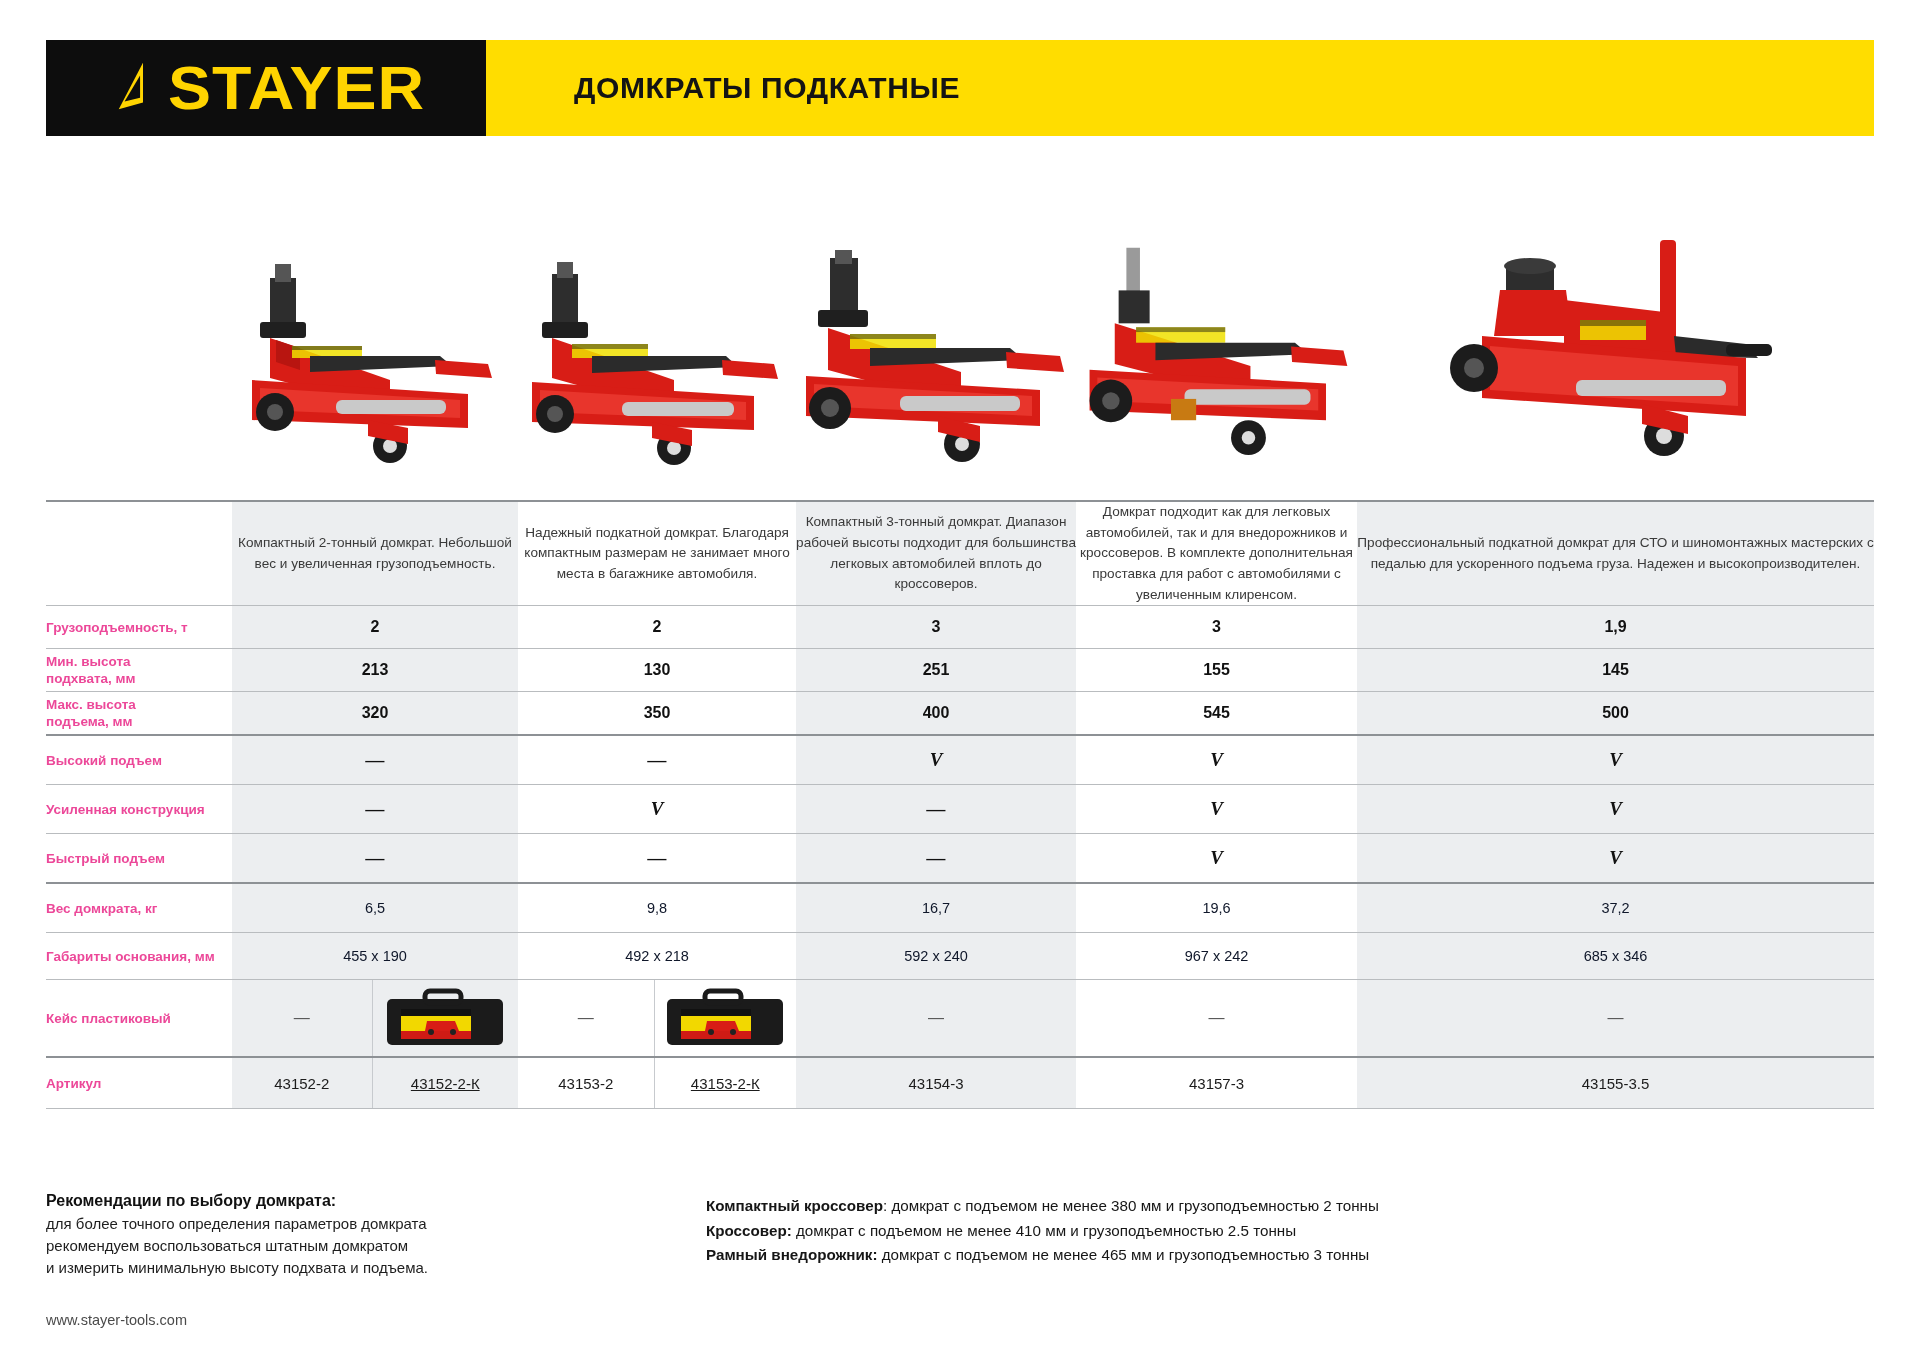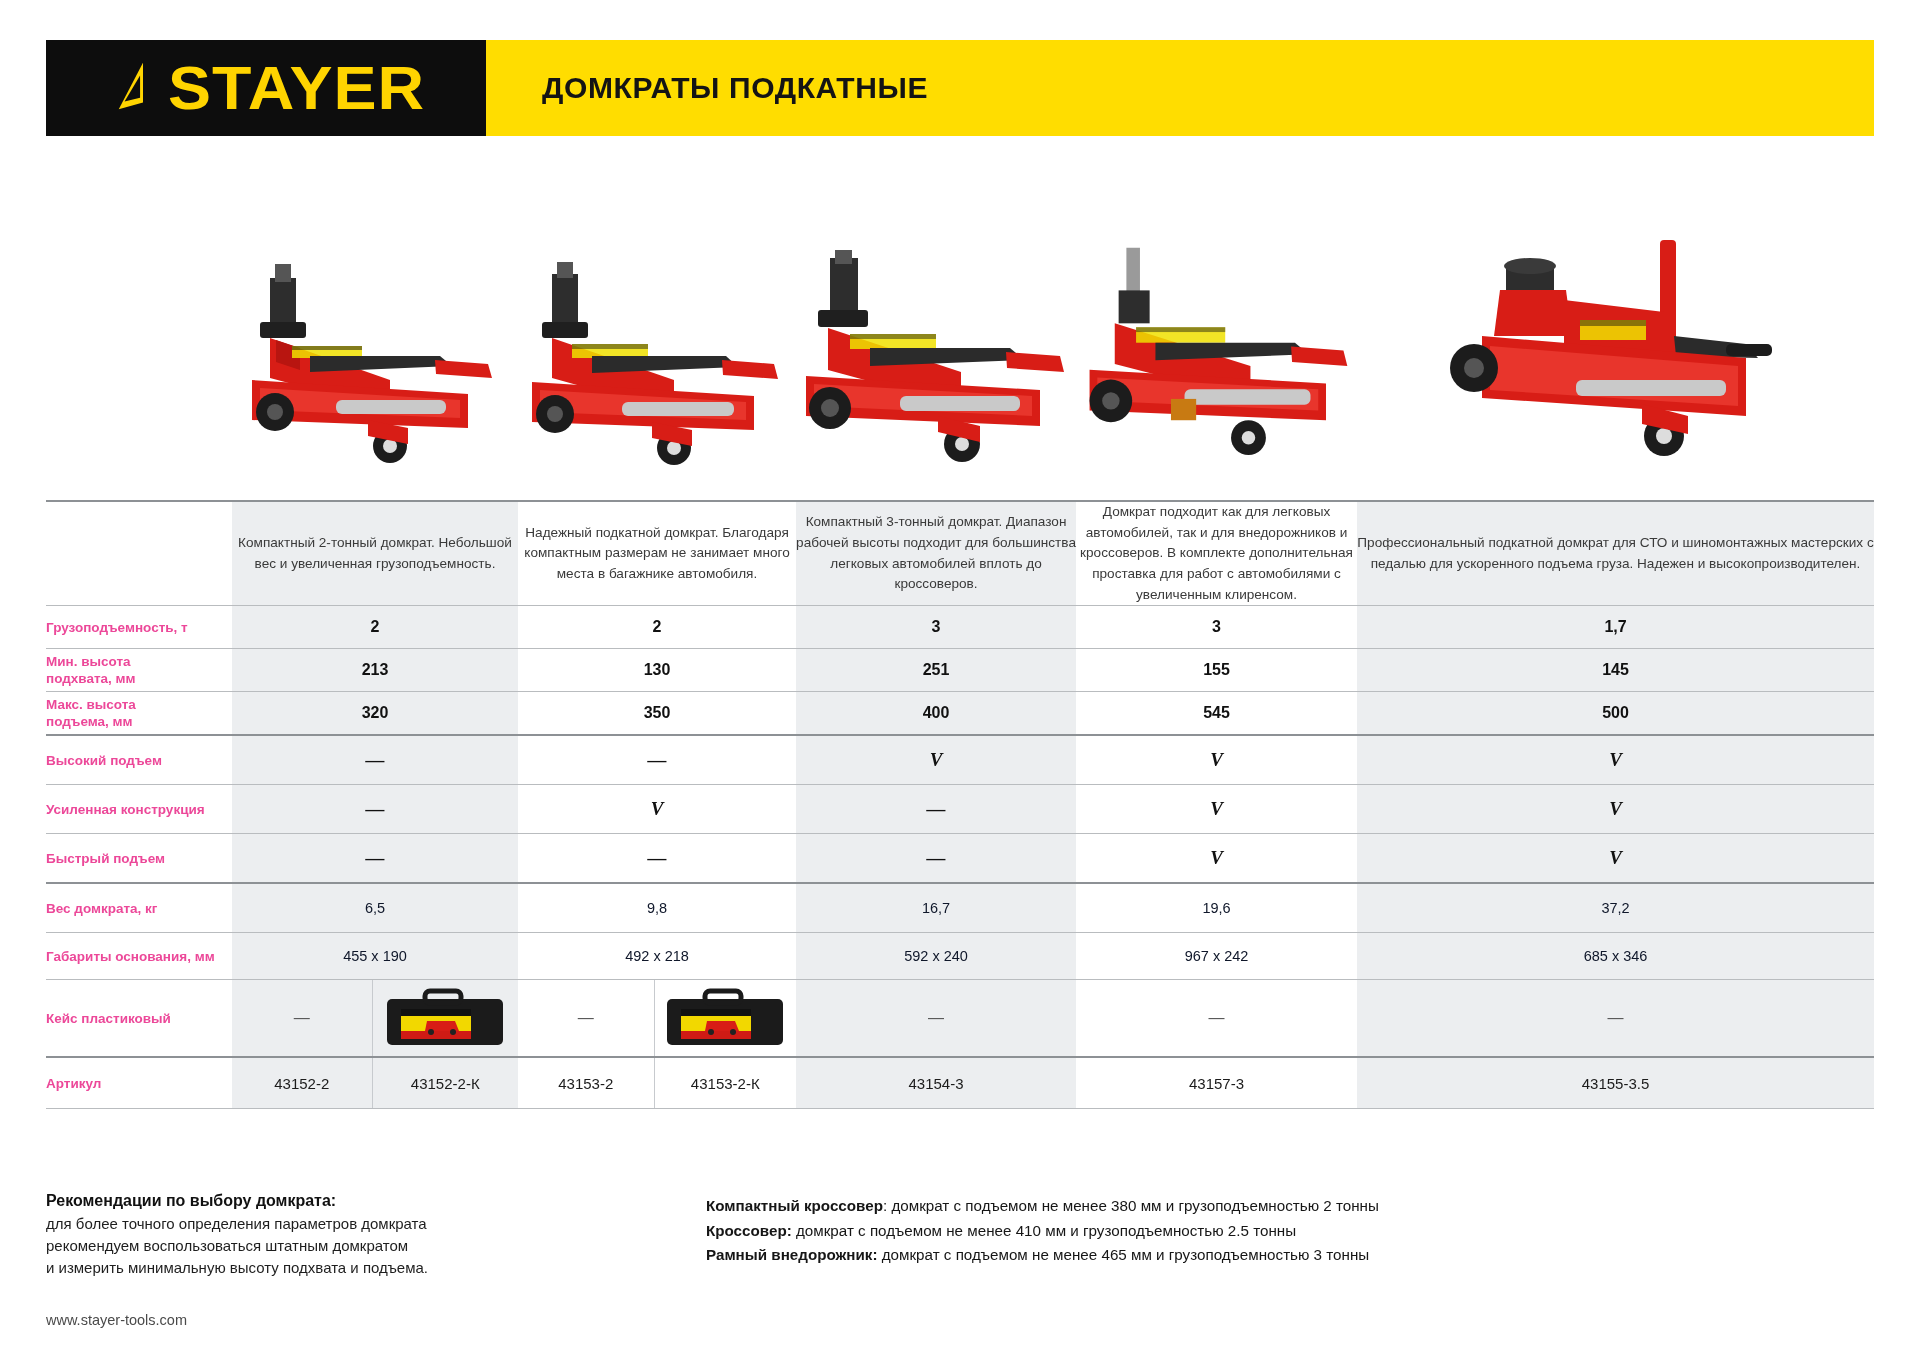--- a/index.html
+++ b/index.html
@@ -23,21 +23,21 @@
     position:relative;
   }
   .logo-mark{width:62px;height:62px;display:block;}
   .logo-word{
     color:#FFD400;font-weight:bold;font-size:62px;letter-spacing:1px;
     font-family:"Liberation Sans","DejaVu Sans",sans-serif;
     line-height:1;transform:scaleX(1.04);
   }
   .title-box{
     flex:1;background:#FFDD00;display:flex;align-items:center;
-    padding-left:56px;
+    padding-left:88px;
   }
   .title-box .title{
     font-size:30px;font-weight:bold;color:#141414;letter-spacing:0.6px;
   }
 
   
   .photos{
     position:absolute;left:46px;top:160px;width:1828px;height:330px;
     display:flex;
   }
@@ -83,21 +83,21 @@
     text-align:center;height:42px;font-size:19px;font-weight:bold;
     font-style:italic;color:#111;font-family:"Liberation Serif","DejaVu Serif",serif;
   }
   .dash{
     text-align:center;height:42px;font-size:16px;color:#555;font-weight:normal;
   }
   .case-row td{height:76px;}
   .art{
     text-align:center;font-size:15px;font-weight:normal;color:#1c1c1c;height:50px;
   }
-  .subdiv{border-left:1px solid #c7cace;}
+  .subdiv{border-left:1px solid #c7cace;text-decoration:underline;}
   .case-img{display:flex;align-items:center;justify-content:center;}
 
   
   .footer{position:absolute;left:46px;top:1192px;width:1828px;}
   .foot-left{position:absolute;left:0;top:0;width:640px;}
   .foot-left .fl-head{font-size:16px;font-weight:bold;color:#111;margin-bottom:3px;}
   .foot-left .fl-line{font-size:15px;color:#1e1e1e;line-height:1.46;}
   .foot-right{position:absolute;left:660px;top:2px;width:1170px;}
   .foot-right .fr-line{font-size:15.2px;color:#161616;line-height:1.62;}
   .foot-right .fr-line b{font-weight:bold;}
@@ -255,21 +255,21 @@
       <td class="desc plain">Домкрат подходит как для легковых автомобилей, так и для внедорожников и кроссоверов. В комплекте дополнительная проставка для работ с автомобилями с увеличенным клиренсом.</td>
       <td class="desc shade">Профессиональный подкатной домкрат для СТО и шиномонтажных мастерских с педалью для ускоренного подъема груза. Надежен и высокопроизводителен.</td>
     </tr>
 
     <tr class="rowline">
       <td class="lbl">Грузоподъемность, т</td>
       <td class="val shade" colspan="2">2</td>
       <td class="val plain" colspan="2">2</td>
       <td class="val shade">3</td>
       <td class="val plain">3</td>
-      <td class="val shade">1,7</td>
+      <td class="val shade">1,9</td>
     </tr>
 
     <tr class="rowline">
       <td class="lbl"><span style="white-space:pre-line">Мин. высота
 подхвата, мм</span></td>
       <td class="val shade" colspan="2">213</td>
       <td class="val plain" colspan="2">130</td>
       <td class="val shade">251</td>
       <td class="val plain">155</td>
       <td class="val shade">145</td>

